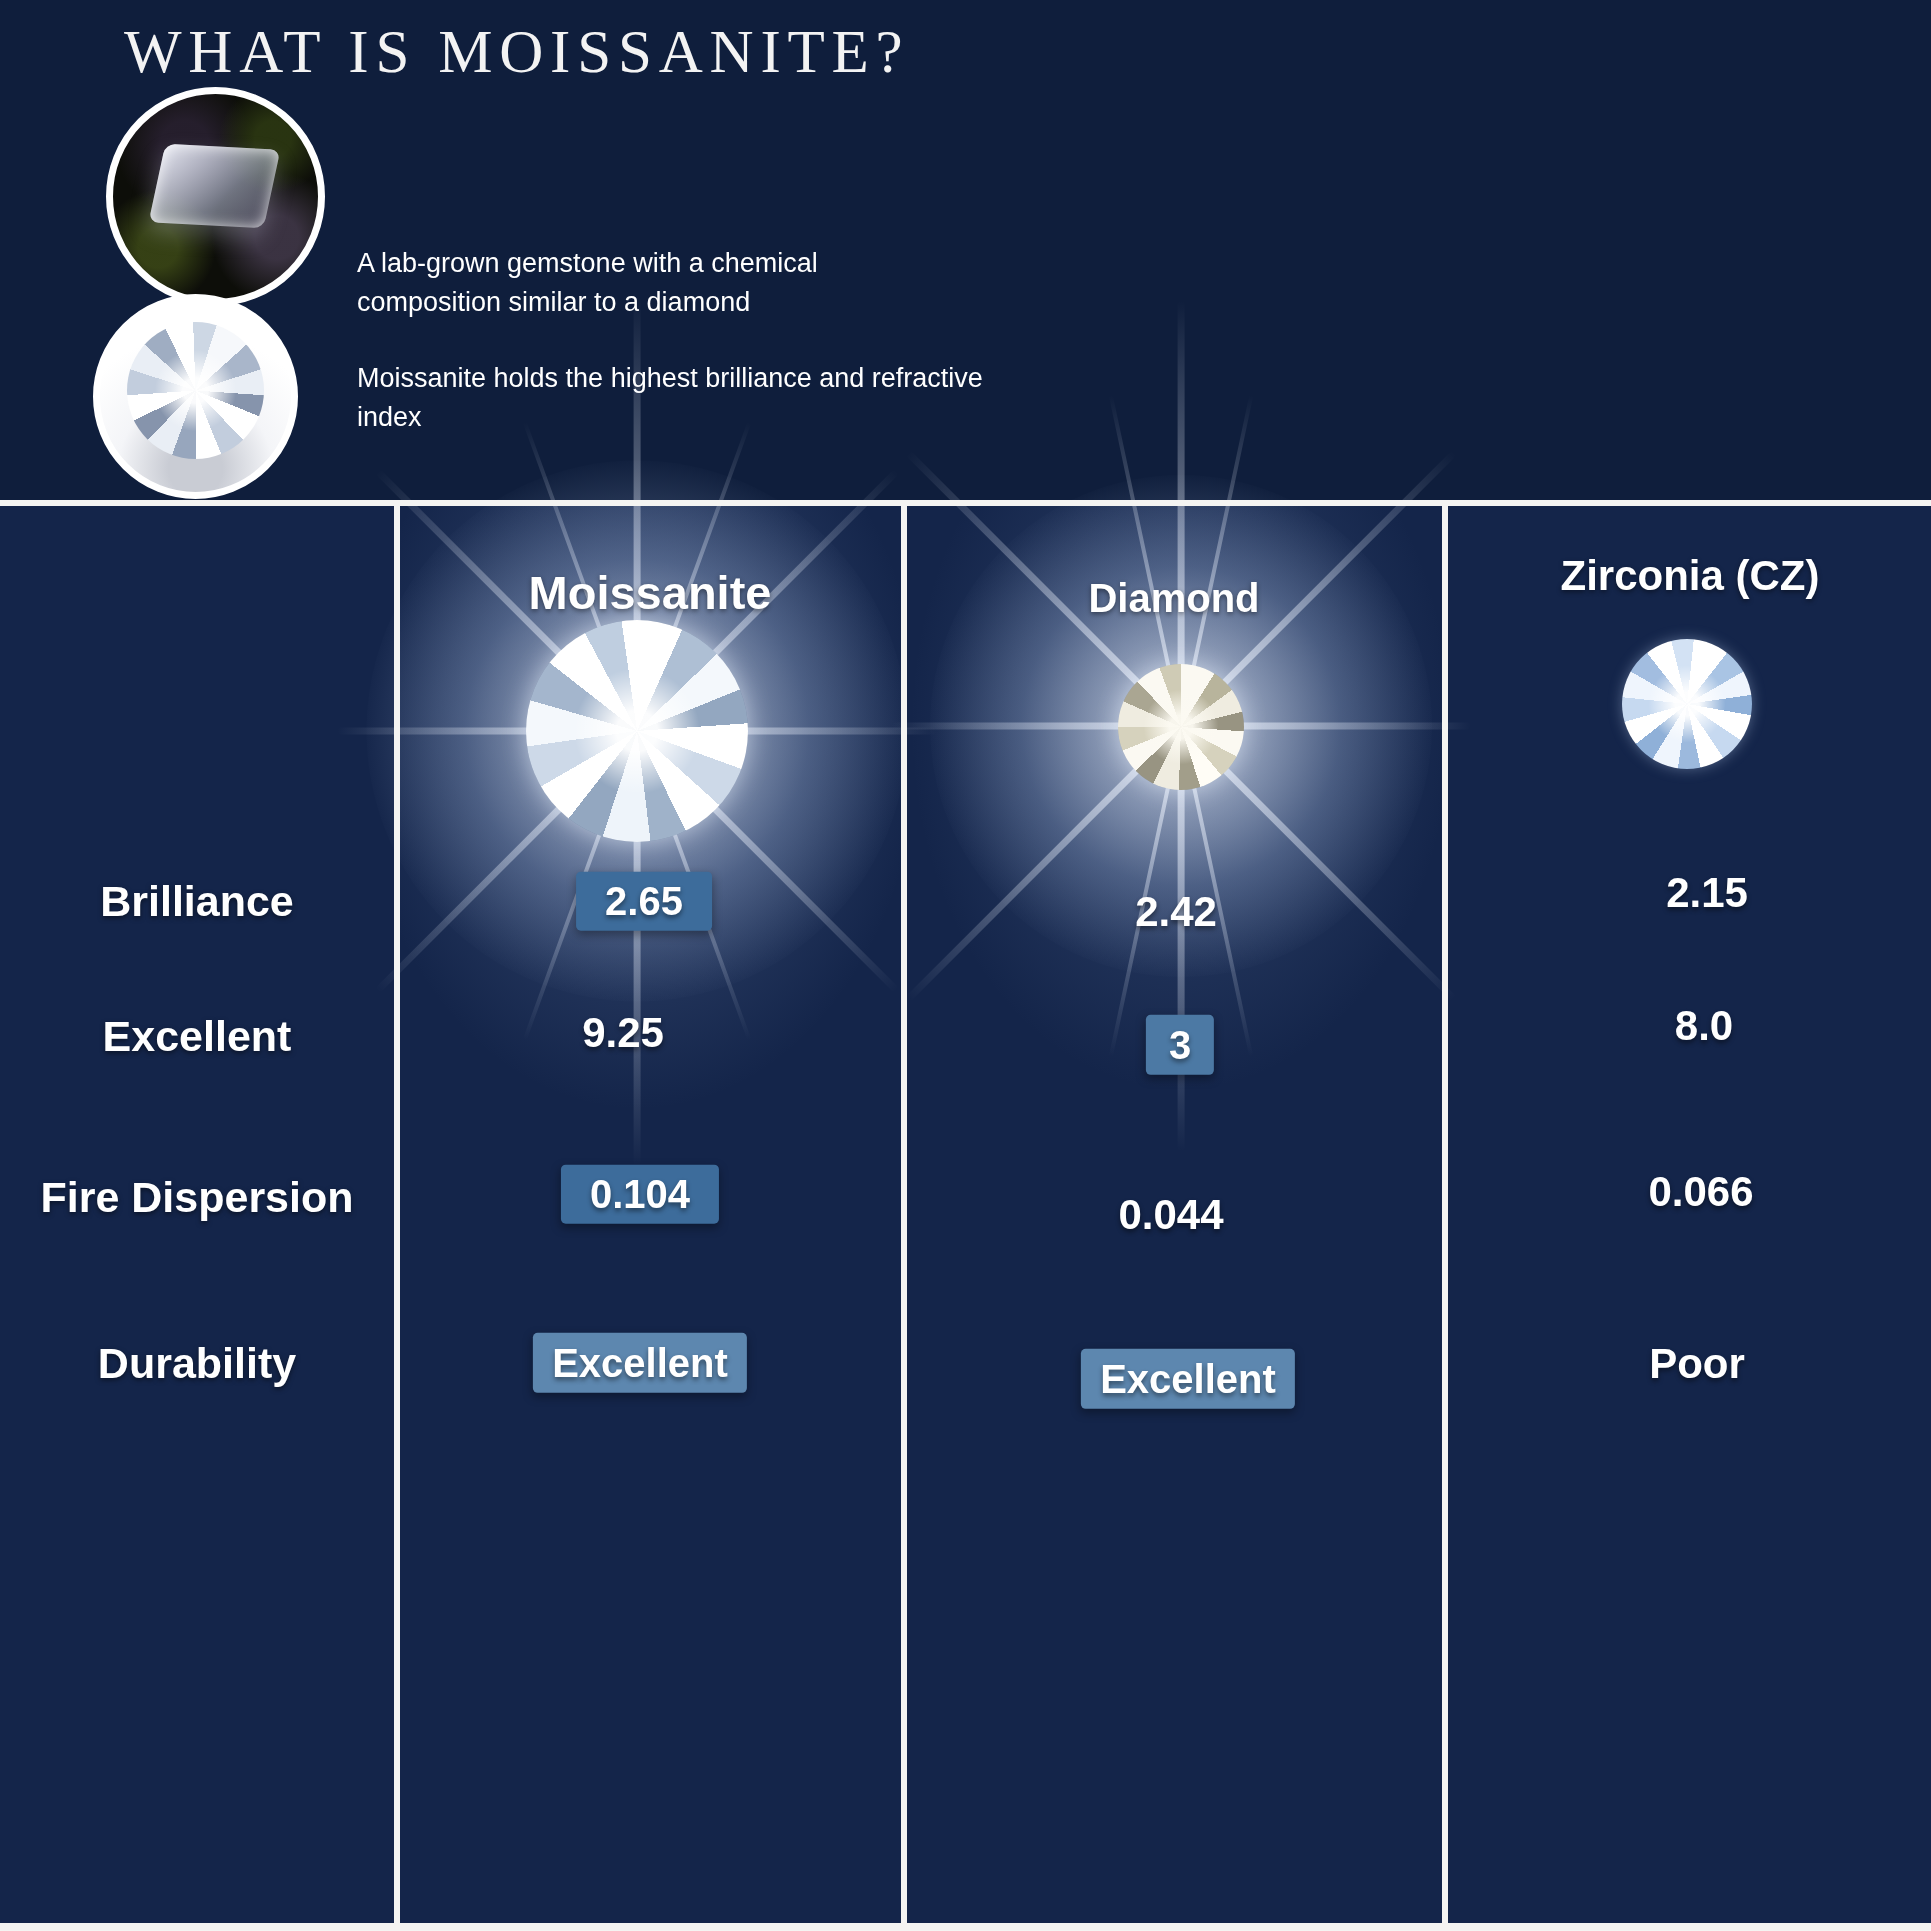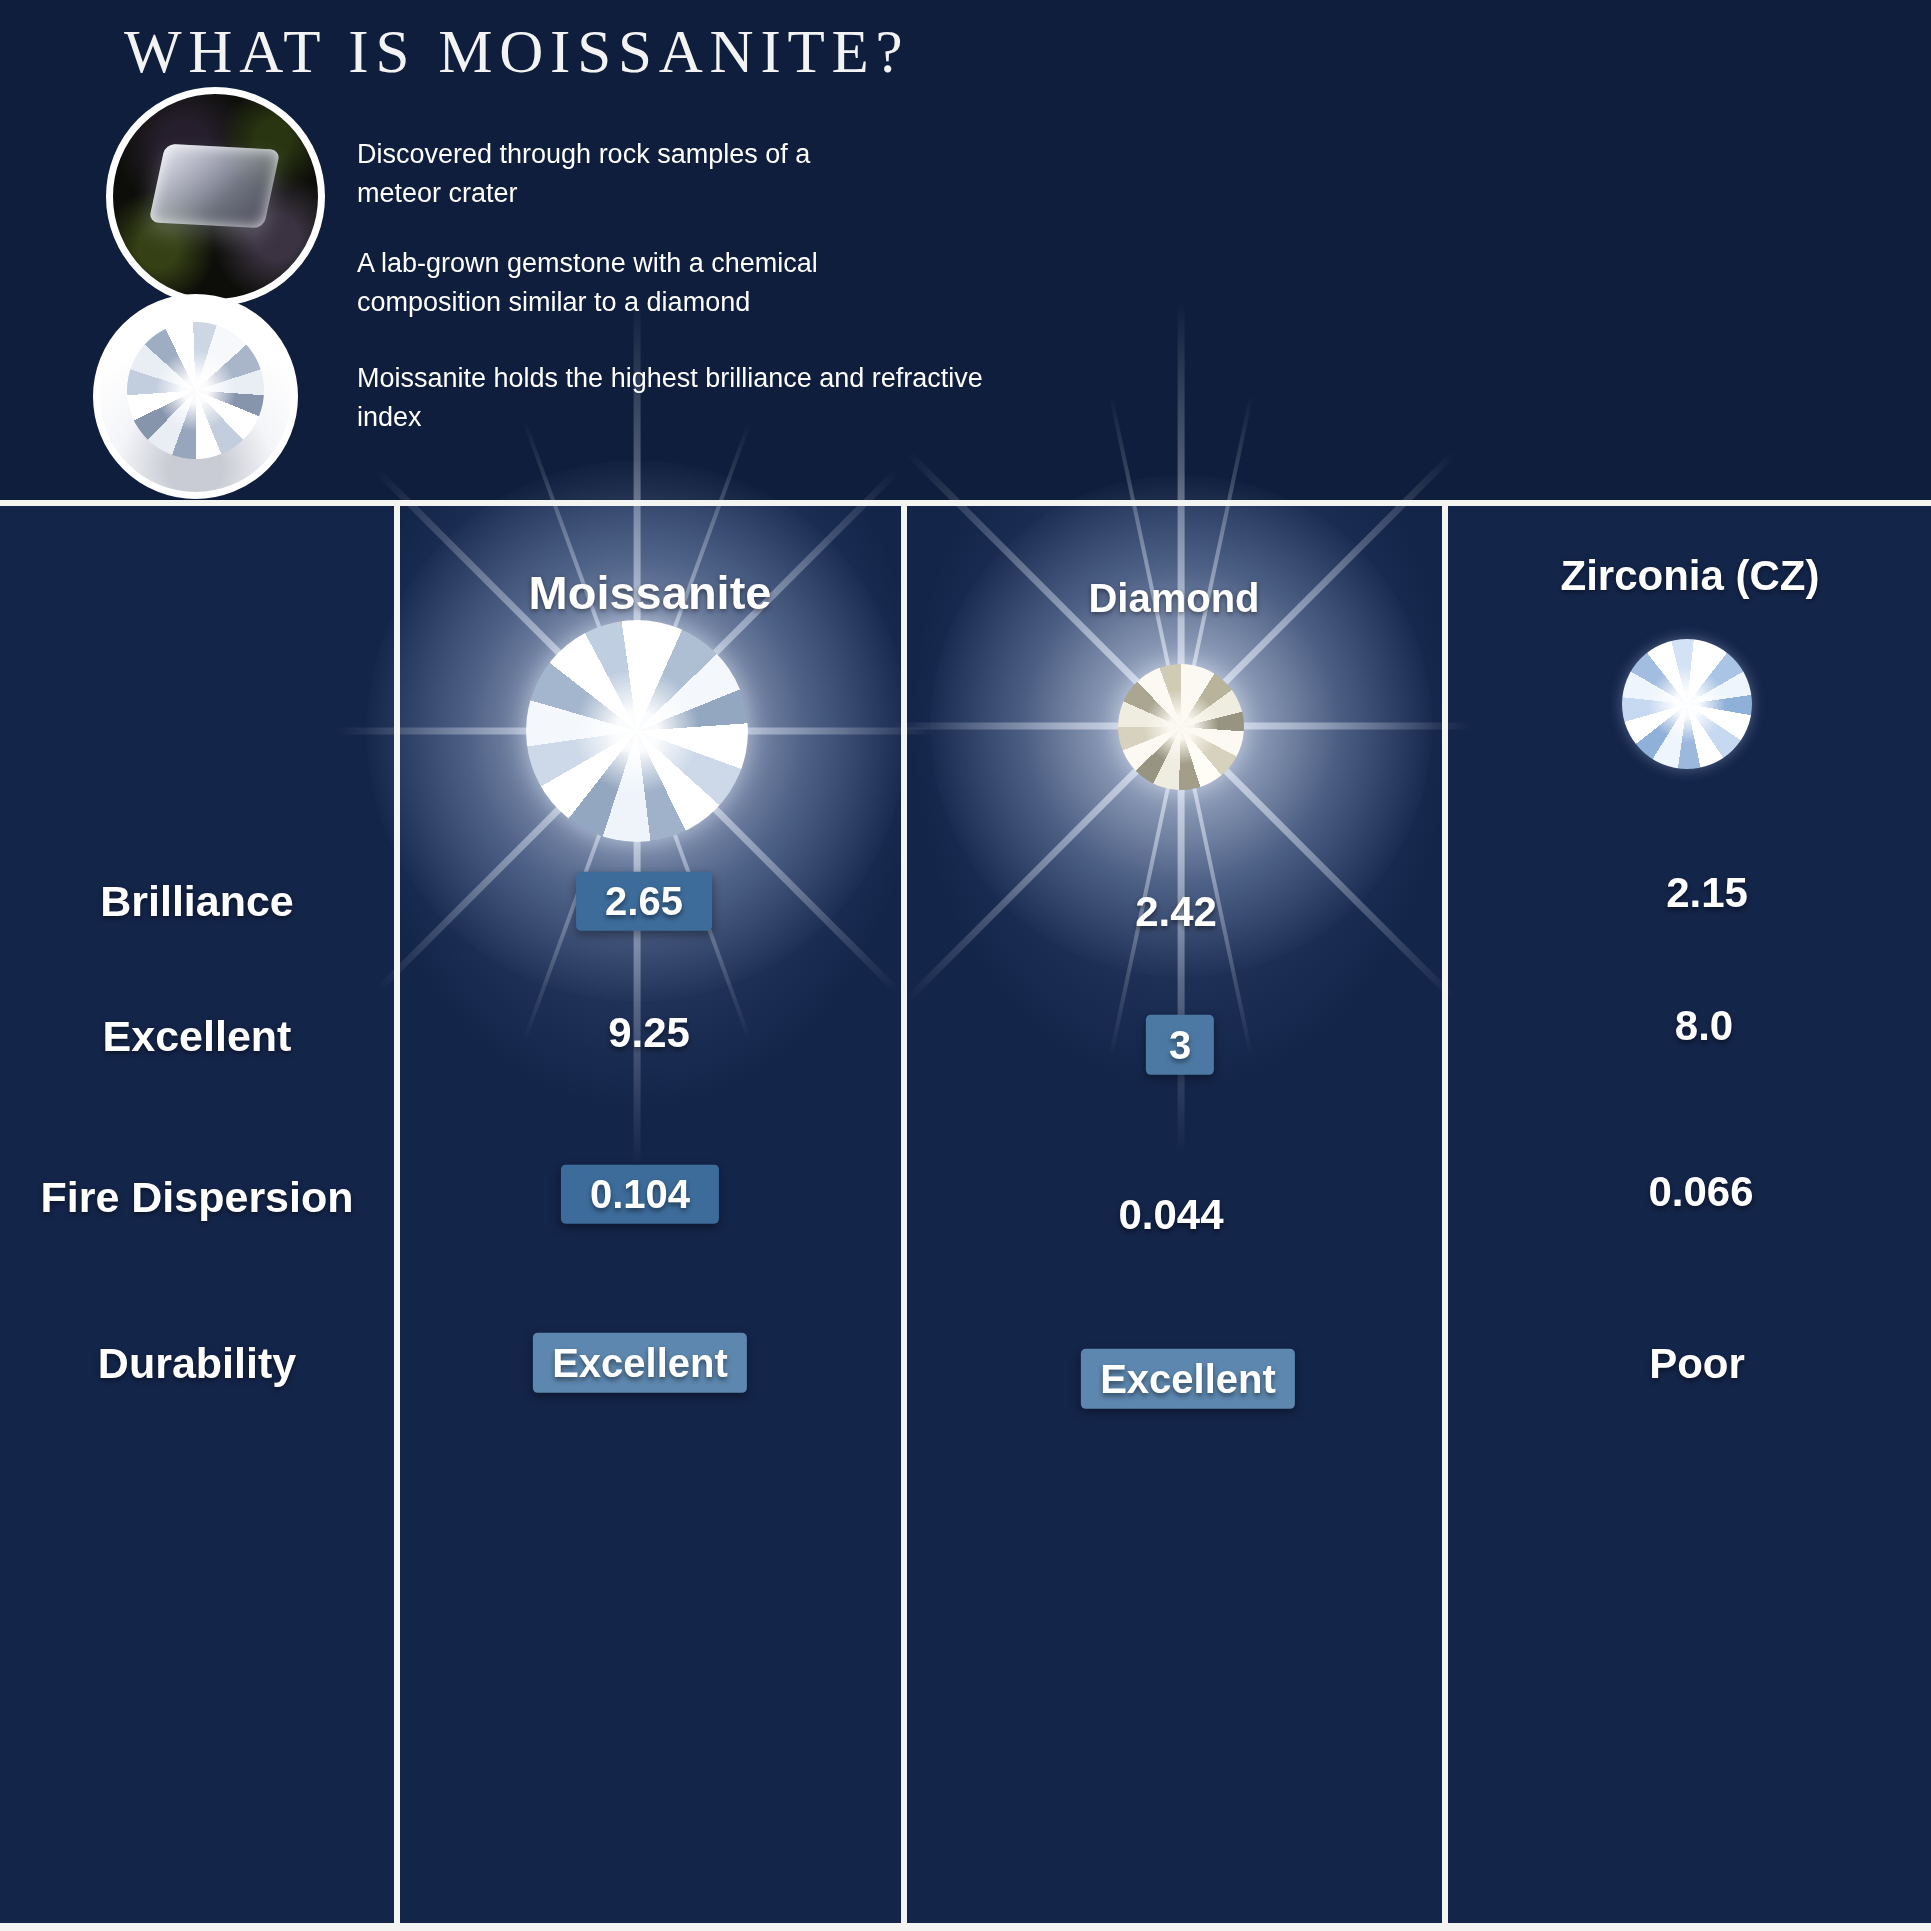--- a/index.html
+++ b/index.html
@@ -135,21 +135,20 @@
   <h1 id="title" class="abs" style="margin:0">WHAT IS MOISSANITE?</h1>
 
   <div id="photo-rock" class="abs photo-circle">
     <div id="rock-crystal" class="abs"></div>
   </div>
 
   <div id="photo-gem" class="abs photo-circle">
     <div id="gem-intro"></div>
   </div>
 
-  <p id="bullet-1" class="abs bullet" style="margin:0">Discovered through rock samples of a meteor crater</p>
   <p id="bullet-2" class="abs bullet" style="margin:0">A lab-grown gemstone with a chemical composition similar to a diamond</p>
   <p id="bullet-3" class="abs bullet" style="margin:0">Moissanite holds the highest brilliance and refractive index</p>
 </div>
 
 <div id="table" class="abs">
 
   <div id="col-glow-m" class="abs col-glow"></div>
   <div id="col-glow-d" class="abs col-glow"></div>
 
   <div id="burst-m" class="abs starburst">
@@ -179,21 +178,21 @@
   <div id="gem-moissanite" class="abs gem"></div>
   <div id="gem-diamond" class="abs gem"></div>
   <div id="gem-zirconia" class="abs gem"></div>
 
   <div class="abs rowlabel" style="top:395px;">Brilliance</div>
   <div class="abs rowlabel" style="top:530px;">Excellent</div>
   <div class="abs rowlabel" style="top:691px;">Fire Dispersion</div>
   <div class="abs rowlabel" style="top:857px;">Durability</div>
 
   <div class="abs val box box-dark" style="left:644px;top:395px;">2.65</div>
-  <div class="abs val plain" style="left:649px;top:527px;">9.25</div>
+  <div class="abs val plain" style="left:623px;top:527px;">9.25</div>
   <div class="abs val box box-dark" style="left:640px;top:688px;">0.104</div>
   <div class="abs val box box-light" style="left:640px;top:857px;">Excellent</div>
 
   <div class="abs val plain" style="left:1176px;top:406px;">2.42</div>
   <div class="abs val box box-mid" style="left:1180px;top:539px;">3</div>
   <div class="abs val plain" style="left:1171px;top:709px;">0.044</div>
   <div class="abs val box box-light" style="left:1188px;top:873px;">Excellent</div>
 
   <div class="abs val plain" style="left:1707px;top:387px;">2.15</div>
   <div class="abs val plain" style="left:1704px;top:520px;">8.0</div>

